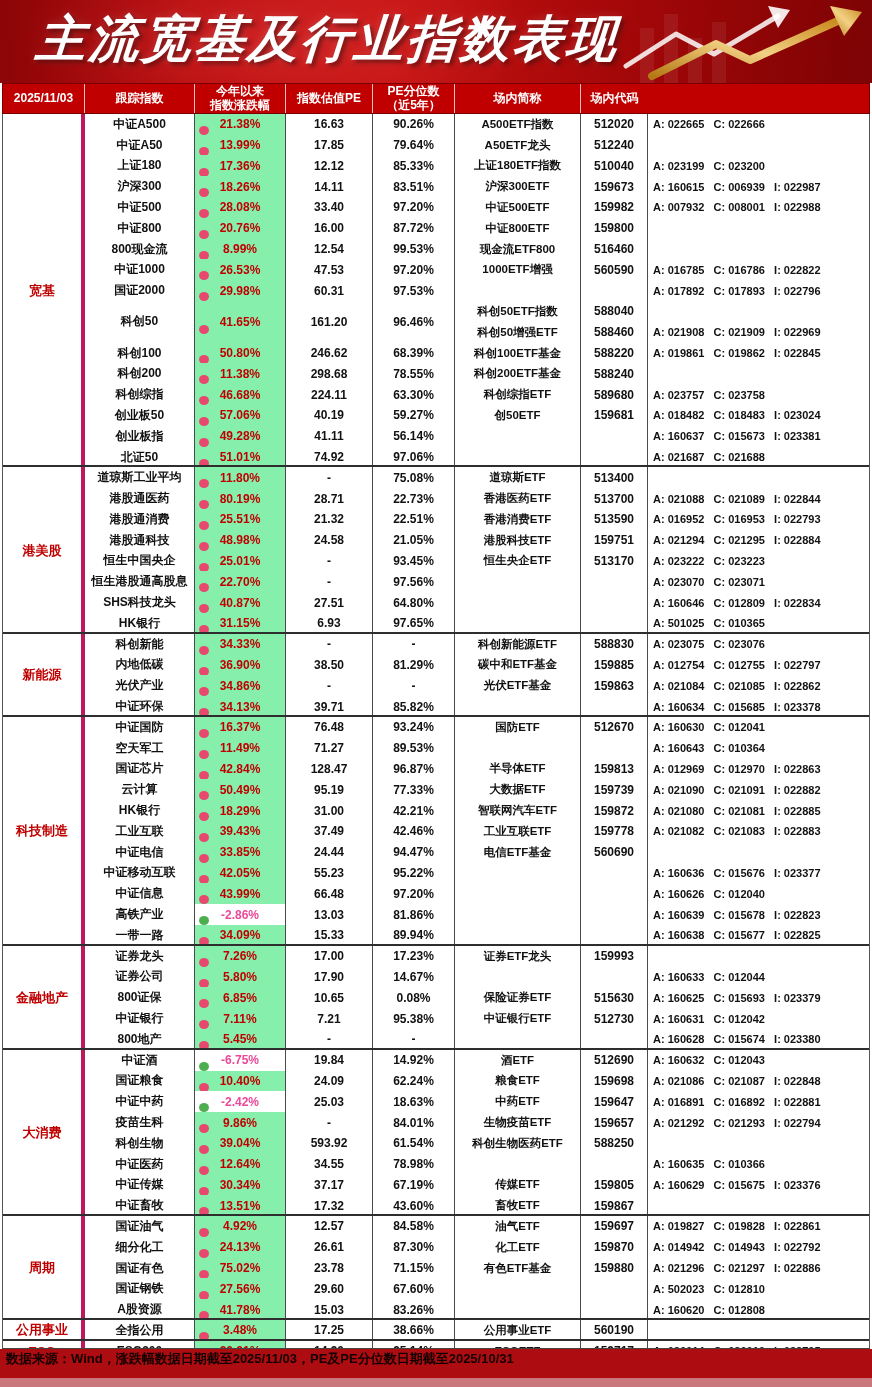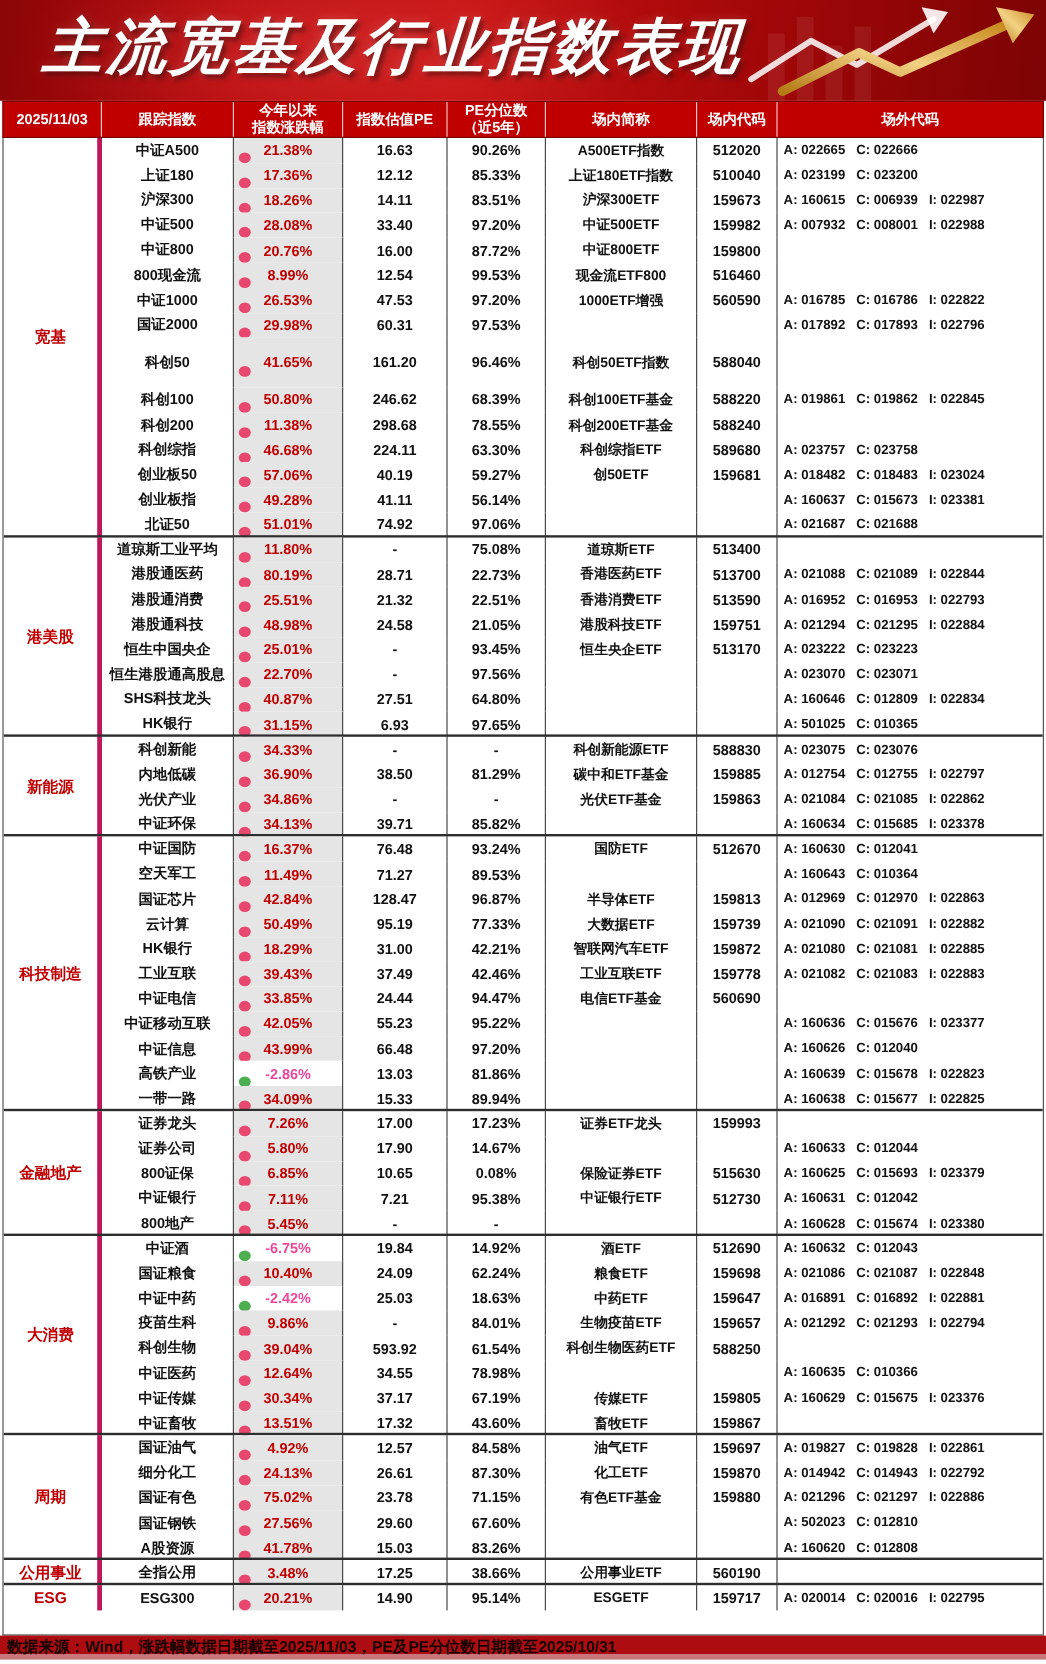--- a/index.html
+++ b/index.html
@@ -73,33 +73,33 @@
   .rows{flex:1;display:flex;flex-direction:column;}
   .row{display:flex;height:20.8px;}
   .row.dbl{height:41.6px;}
   .cell{
     display:flex;align-items:center;justify-content:center;
     font-size:12px;font-weight:bold;color:#111;
     border-right:1px solid #4a4a4a;box-sizing:border-box;
   }
   .row .w-otc, .subrow .w-otc{border-right:none;}
   .chg{position:relative;}
-  .chg.pos{background:#e5e5e5;color:#c00000;}
+  .chg.pos{background:#86efac;color:#c00000;}
   .chg.neg{background:#ffffff;color:#ec4899;}
   .dot{position:absolute;left:4px;top:58%;width:10px;height:9px;border-radius:50%;}
   .dpos{background:#e8486e;}
   .dneg{background:#4cae4f;}
   .w-etf.cell{font-size:11.5px;}
   .otc{justify-content:flex-start;padding-left:5px;font-size:11px;white-space:pre;}
   .subcol{flex:1;display:flex;flex-direction:column;}
   .subrow{display:flex;flex:1;}
 
   
   .tfoot{
-    height:20px;box-sizing:border-box;
+    height:38px;box-sizing:border-box;
     background:linear-gradient(#ad0d11 0 76%,#c9777d 76% 100%);
     color:#140000;font-weight:bold;font-size:13px;
     padding:1px 0 0 6px;line-height:17px;white-space:nowrap;overflow:hidden;
   }
 </style>
 </head>
 <body>
 
 <div class="sheet">
 
@@ -127,38 +127,49 @@
   <div class="thead">
     <div class="hcell w-group">2025/11/03</div>
     <div class="hcell w-idx">跟踪指数</div>
     <div class="hcell w-chg">今年以来
 指数涨跌幅</div>
     <div class="hcell w-pe">指数估值PE</div>
     <div class="hcell w-pct">PE分位数
 （近5年）</div>
     <div class="hcell w-etf">场内简称</div>
     <div class="hcell w-code">场内代码</div>
-    <div class="hcell w-otc">场外代码</div>
   </div>
 
   <div class="tbody">
       <div class="group">
         <div class="gcell w-group">宽基</div>
         <div class="rows">
           <div class="row">
             <div class="cell w-idx">中证A500</div>
             <div class="cell w-chg chg pos">
               <div class="dot dpos"></div>
               <span>21.38%</span>
             </div>
             <div class="cell w-pe">16.63</div>
             <div class="cell w-pct">90.26%</div>
             <div class="cell w-etf">A500ETF指数</div>
             <div class="cell w-code">512020</div>
             <div class="cell w-otc otc">A: 022665   C: 022666</div>
+          </div>
+          <div class="row">
+            <div class="cell w-idx">中证A50</div>
+            <div class="cell w-chg chg pos">
+              <div class="dot dpos"></div>
+              <span>13.99%</span>
+            </div>
+            <div class="cell w-pe">17.85</div>
+            <div class="cell w-pct">79.64%</div>
+            <div class="cell w-etf">A50ETF龙头</div>
+            <div class="cell w-code">512240</div>
+            <div class="cell w-otc otc"></div>
           </div>
           <div class="row">
             <div class="cell w-idx">上证180</div>
             <div class="cell w-chg chg pos">
               <div class="dot dpos"></div>
               <span>17.36%</span>
             </div>
             <div class="cell w-pe">12.12</div>
             <div class="cell w-pct">85.33%</div>
             <div class="cell w-etf">上证180ETF指数</div>
@@ -244,20 +255,25 @@
               <span>41.65%</span>
             </div>
             <div class="cell w-pe">161.20</div>
             <div class="cell w-pct">96.46%</div>
             <div class="subcol">
               <div class="subrow">
                 <div class="cell w-etf">科创50ETF指数</div>
                 <div class="cell w-code">588040</div>
                 <div class="cell w-otc otc"></div>
               </div>
+              <div class="subrow">
+                <div class="cell w-etf">科创50增强ETF</div>
+                <div class="cell w-code">588460</div>
+                <div class="cell w-otc otc">A: 021908   C: 021909   I: 022969</div>
+              </div>
             </div>
           </div>
           <div class="row">
             <div class="cell w-idx">科创100</div>
             <div class="cell w-chg chg pos">
               <div class="dot dpos"></div>
               <span>50.80%</span>
             </div>
             <div class="cell w-pe">246.62</div>
             <div class="cell w-pct">68.39%</div>

